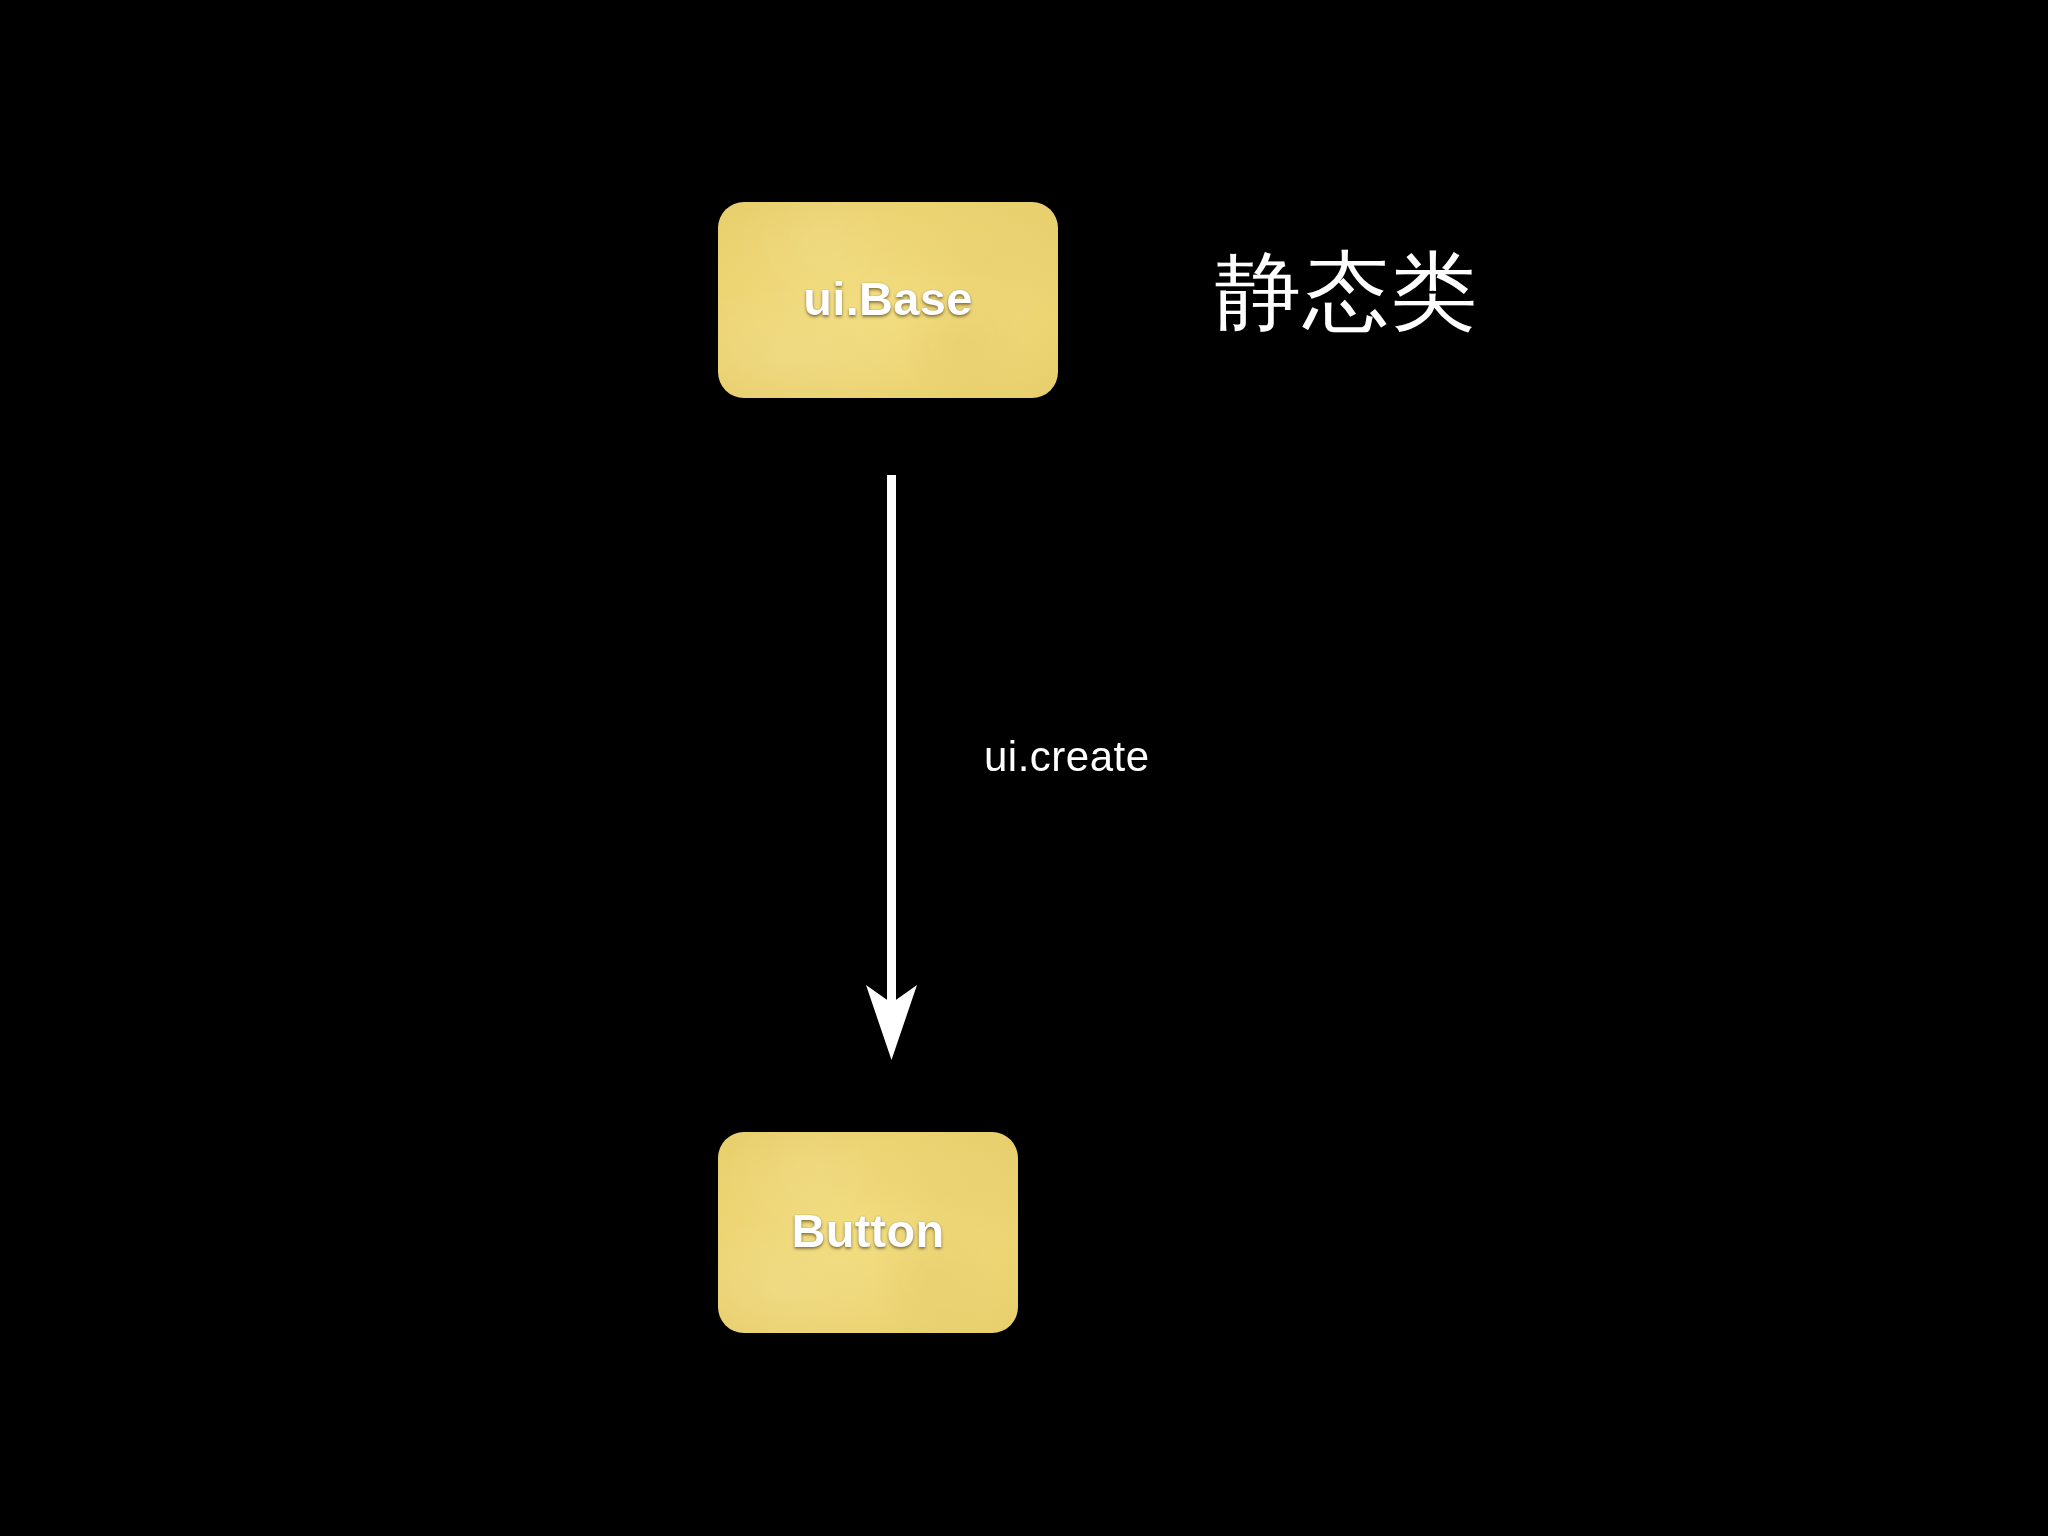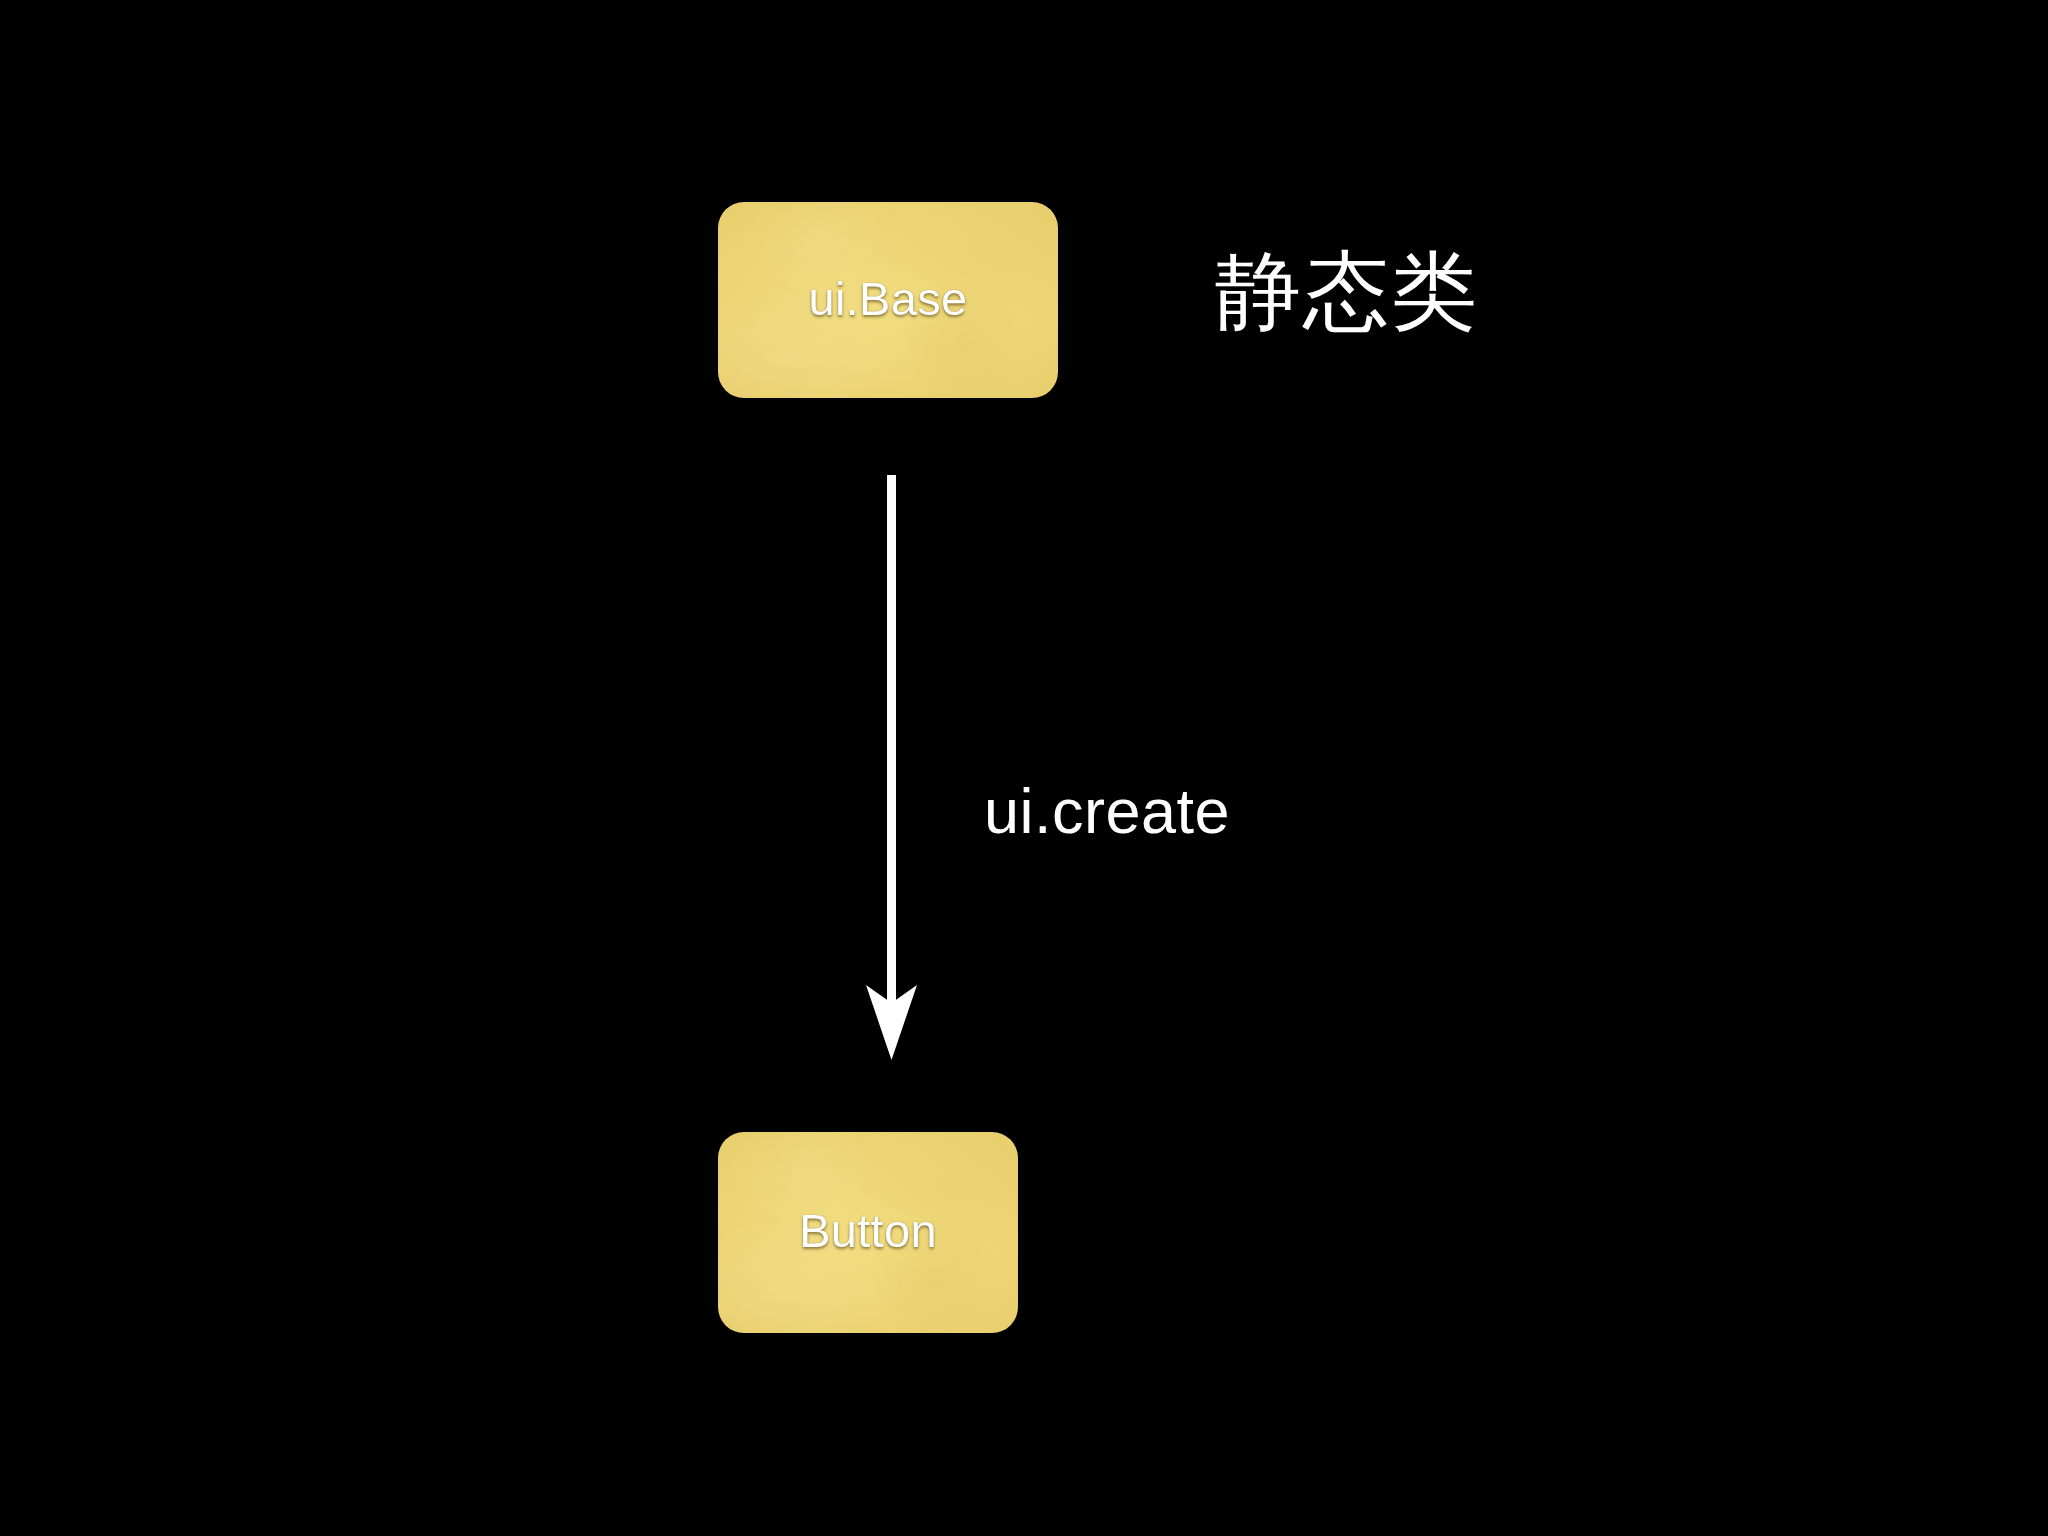--- a/index.html
+++ b/index.html
@@ -42,21 +42,21 @@
     background:
       radial-gradient(circle 120px at 30% 20%, rgba(255,255,255,0.07), rgba(255,255,255,0) 70%),
       radial-gradient(circle 90px at 72% 72%, rgba(190,160,80,0.10), rgba(190,160,80,0) 70%);
     pointer-events: none;
   }
   .node-label {
     position: relative;
     z-index: 2;
     color: #ffffff;
     font-size: 47px;
-    font-weight: 400;
+    font-weight: 700;
     letter-spacing: 0.3px;
     text-shadow: 0 2px 3px rgba(60,45,10,0.55), 0 0 1px rgba(90,70,20,0.5);
     white-space: nowrap;
   }
 
   #node-base {
     left: 718px;
     top: 202px;
     width: 340px;
     height: 196px;
@@ -85,23 +85,22 @@
   #annotation-static-class {
     left: 1215px;
     top: 248px;
     font-size: 86px;
     letter-spacing: 2px;
     font-family: "DejaVu Sans", "Liberation Sans", sans-serif;
   }
   #edge-label-create {
     left: 984px;
     top: 736px;
-    font-size: 63px;
+    font-size: 42px;
     letter-spacing: 0.5px;
-    margin-top: 44px;
   }
 
   
   #edge-arrow {
     position: absolute;
     left: 820px;
     top: 460px;
     width: 150px;
     height: 620px;
     overflow: visible;

